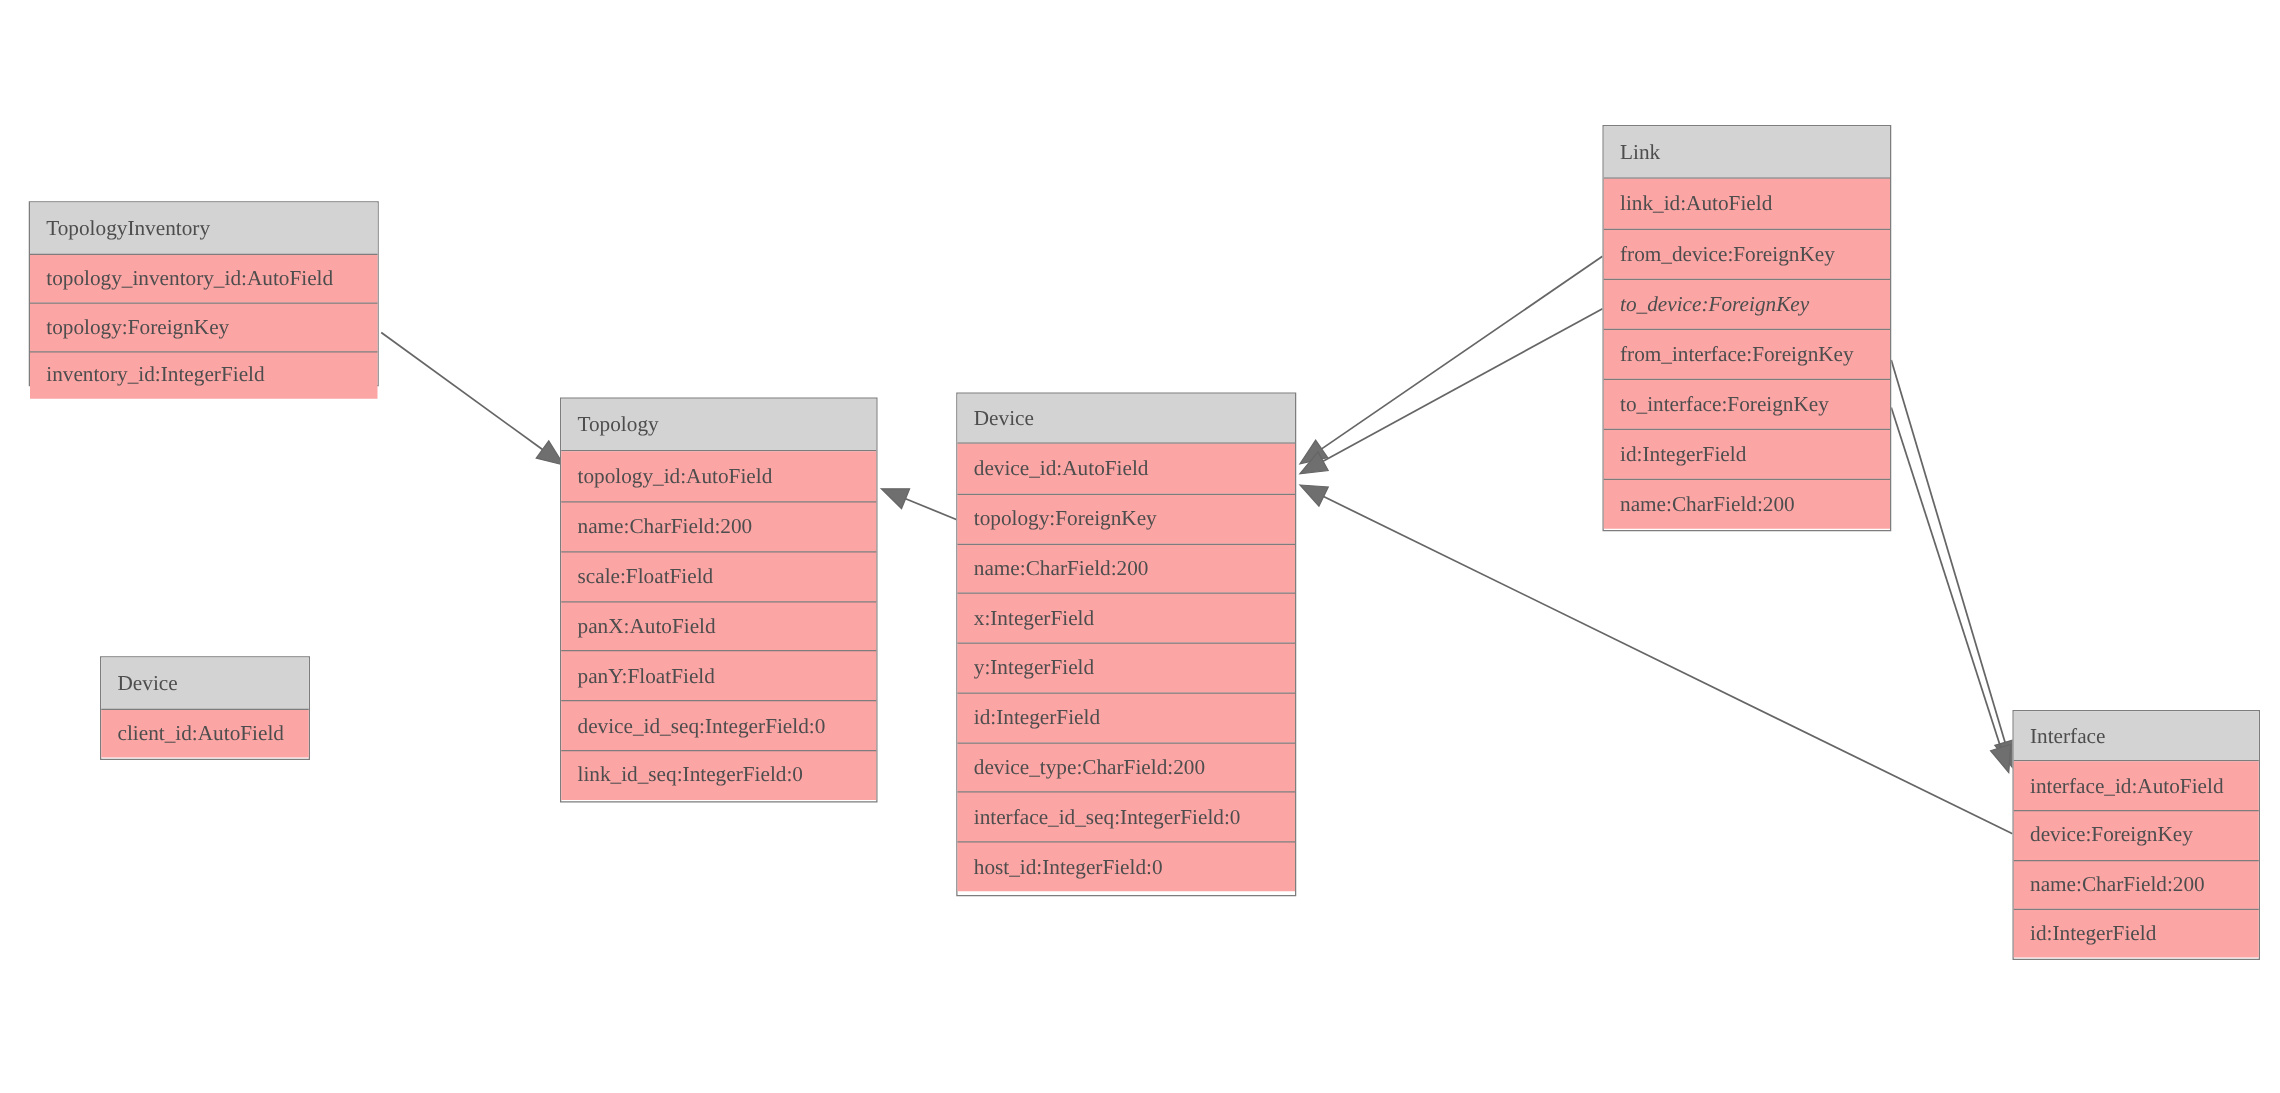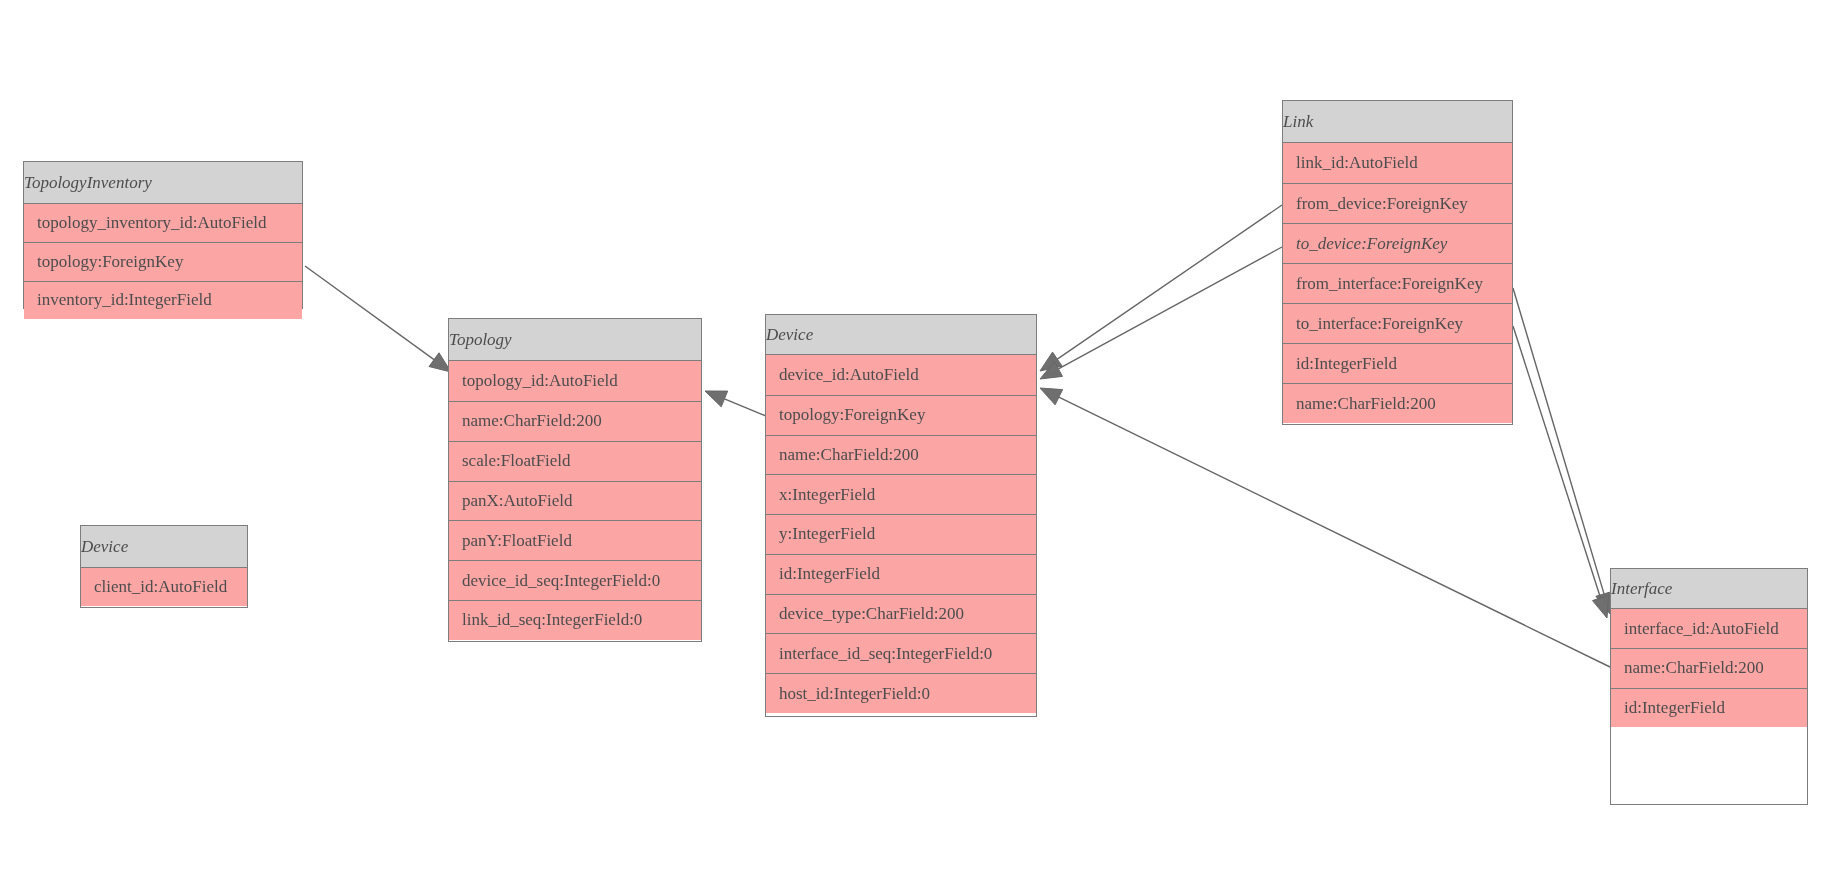--- a/index.html
+++ b/index.html
@@ -29,24 +29,24 @@
     border: 1.5px solid var(--border, #7d7d7d);
     background: #ffffff;
     font-size: 17px;
     color: var(--text, #4d4d4d);
   }
   .entity-title {
     box-sizing: border-box;
     background: var(--header-bg, #d3d3d3);
     display: flex;
     align-items: center;
+    padding-left: 13px;
     border-bottom: 1px solid var(--border, #7d7d7d);
     white-space: nowrap;
     overflow: hidden;
-    font-style: italic;
   }
   .entity-field {
     box-sizing: border-box;
     display: flex;
     align-items: center;
     padding-left: 13px;
     background: #fca5a5;
     white-space: nowrap;
     overflow: hidden;
   }
@@ -110,20 +110,21 @@
       <div class="entity-box" style="left: 1282px; top: 100px; width: 231px; height: 325px;">
         <div class="entity-title" style="height: 42px;">Link</div>
         <div class="entity-field" style="height: 40px;">link_id:AutoField</div>
         <div class="entity-field" style="height: 40px;">from_device:ForeignKey</div>
         <div class="entity-field" style="height: 40px; font-style: italic;">to_device:ForeignKey</div>
         <div class="entity-field" style="height: 40px;">from_interface:ForeignKey</div>
         <div class="entity-field" style="height: 40px;">to_interface:ForeignKey</div>
         <div class="entity-field" style="height: 40px;">id:IntegerField</div>
         <div class="entity-field" style="height: 40px;">name:CharField:200</div>
       </div>
-      <div class="entity-box" style="left: 1610px; top: 568px; width: 198px; height: 237px;">
+      <div class="entity-box" style="left: 1610px; top: 568px; width: 198px; height: 200px;">
         <div class="entity-title" style="height: 40px;">Interface</div>
         <div class="entity-field" style="height: 39.25px;">interface_id:AutoField</div>
+        <div class="entity-field" style="height: 39.25px;">device:ForeignKey</div>
         <div class="entity-field" style="height: 39.25px;">name:CharField:200</div>
         <div class="entity-field" style="height: 39.25px;">id:IntegerField</div>
       </div>
     </div>
 </div>
 
 </body></html>

